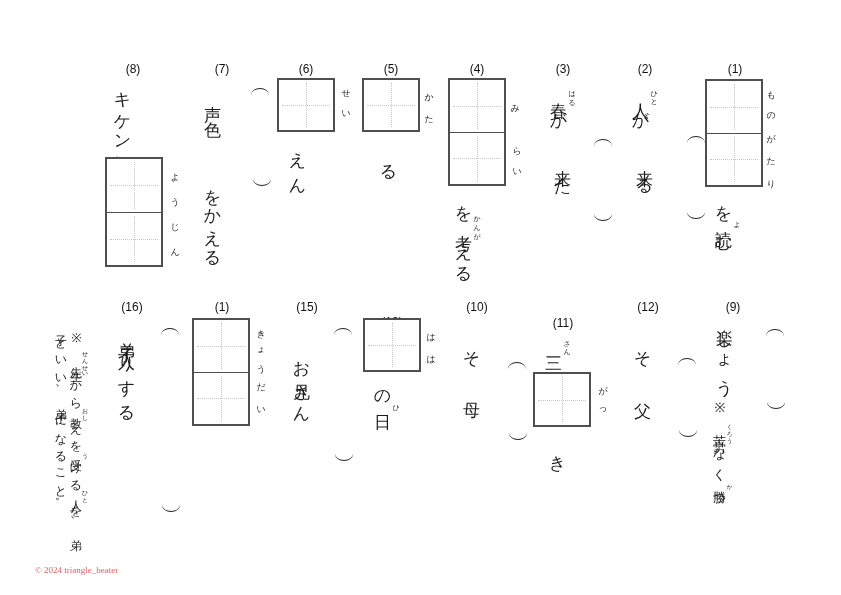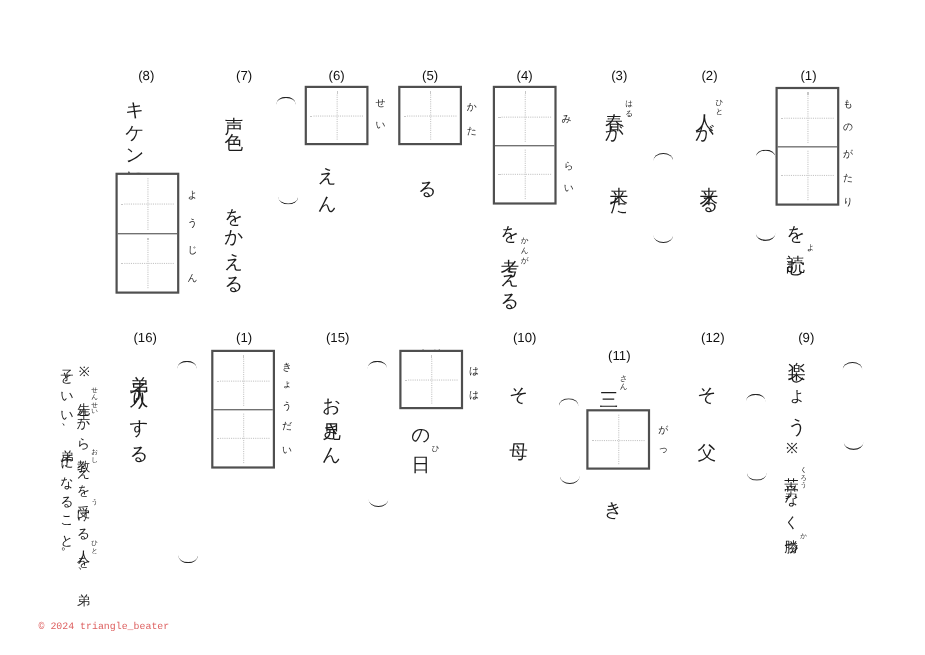--- a/index.html
+++ b/index.html
@@ -20,21 +20,21 @@
         box-sizing:border-box;display:flex;flex-direction:column;}
   .cell{position:relative;flex:1;}
   .cell + .cell{border-top:1.6px solid #4f4f4f;}
   .gv{position:absolute;left:50%;top:3px;bottom:3px;border-left:1px dotted #c6c6c6;}
   .gh{position:absolute;top:50%;left:3px;right:3px;border-top:1px dotted #c6c6c6;}
   .po{position:absolute;width:18px;height:7px;border-top:1.6px solid #222;
       border-radius:9px 9px 0 0 / 7px 7px 0 0;}
   .pc{position:absolute;width:18px;height:7px;border-bottom:1.6px solid #222;
       border-radius:0 0 9px 9px / 0 0 7px 7px;}
   .footer{position:absolute;left:35px;top:565px;font-size:9px;color:#dd5f5f;
-          font-family:Liberation Mono, monospace;}
+          font-family:Liberation Serif, serif;}
 </style>
 </head>
 <body>
 
 <div>
   <div class="label" style="left:713px;top:62px">(1)</div>
   <div class="kbox" style="left:705px;top:79px;height:108px">
     <div class="cell">
         <i class="gv"></i>
         <i class="gh"></i>

